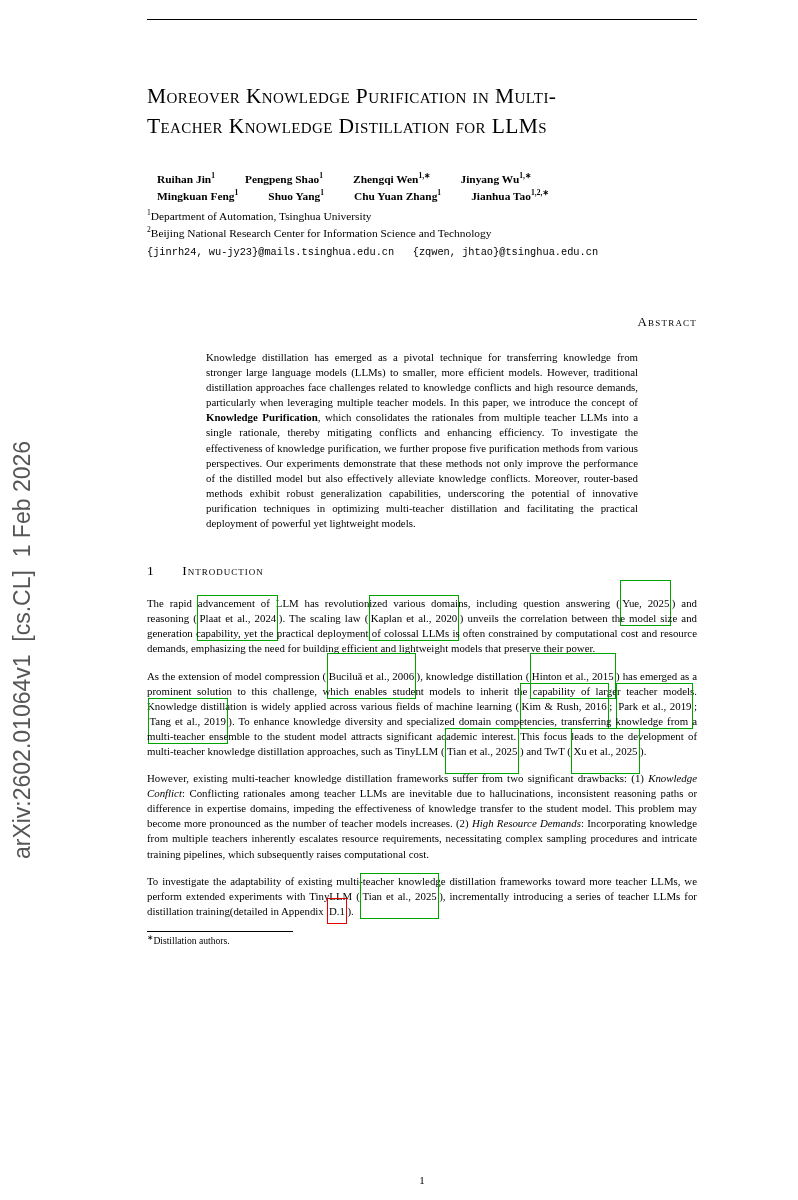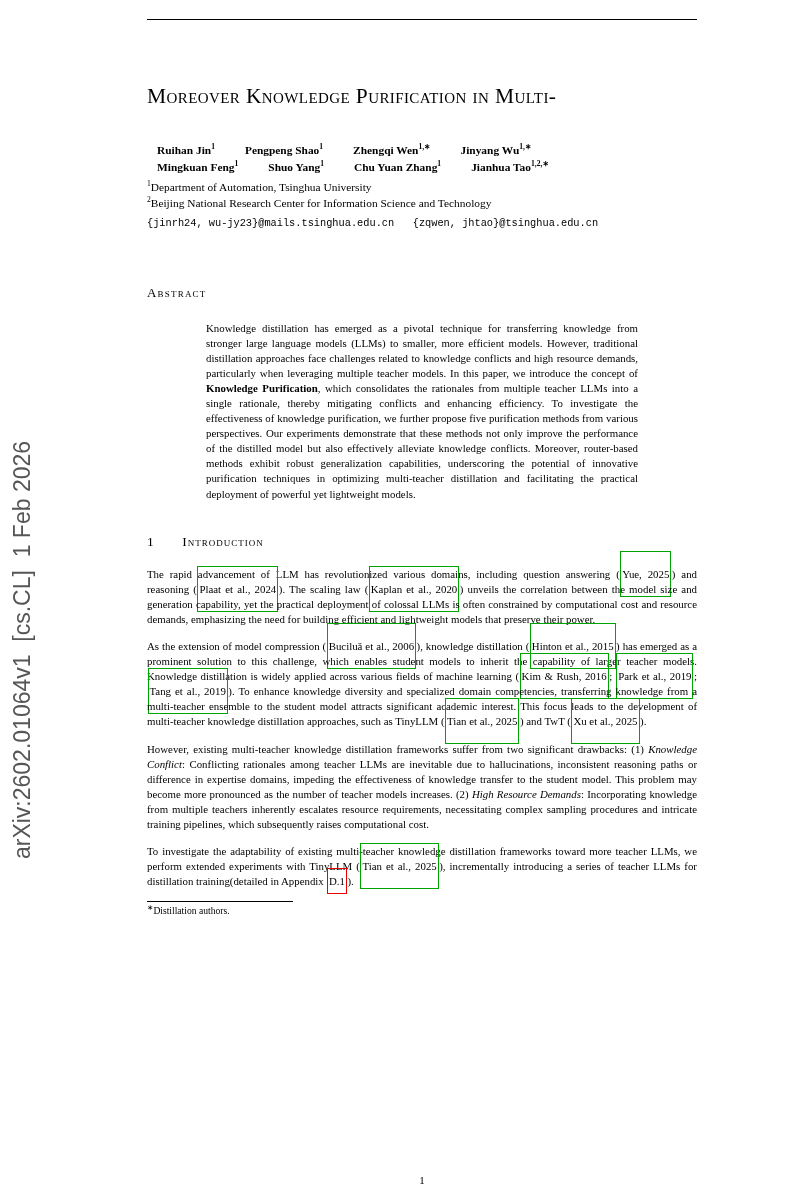--- a/index.html
+++ b/index.html
@@ -40,21 +40,21 @@
     font-size:7.6px; vertical-align:super; line-height:0;
   }
 
   .affiliations { margin-top:3px; font-size:11.4px; line-height:16.5px; }
   .emails {
     margin-top:5px; font-family:"Liberation Mono", monospace;
     font-size:10.3px; white-space:pre;
   }
 
   .abstract-heading {
-    margin-top:56px; text-align:left; font-size:13px;
+    margin-top:56px; text-align:right; font-size:13px;
     font-variant:small-caps; letter-spacing:1.2px; font-weight:400;
   }
   .abstract-body {
     margin-top:20px; margin-left:59px; margin-right:59px;
     font-size:10.9px; line-height:15.6px; text-align:justify;
   }
 
   .section-heading {
     margin-top:32px; font-size:13.5px; font-variant:small-caps;
     letter-spacing:0.4px; font-weight:400;
@@ -90,20 +90,21 @@
 <div class="page">
 
   <div class="header-rule"></div>
 
   <div class="arxiv-stamp">arXiv:2602.01064v1  [cs.CL]  1 Feb 2026</div>
 
   <div class="content">
 
     <h1 class="paper-title">
       <span>Moreover Knowledge Purification in Multi-</span><br>
+      <span>Teacher Knowledge Distillation for LLMs</span>
     </h1>
 
     <div class="authors-block">
         <div class="author-row">
           <span class="author">Ruihan Jin<sup>1</sup></span>
           <span class="author">Pengpeng Shao<sup>1</sup></span>
           <span class="author">Zhengqi Wen<sup>1,∗</sup></span>
           <span class="author">Jinyang Wu<sup>1,∗</sup></span>
         </div>
         <div class="author-row">

